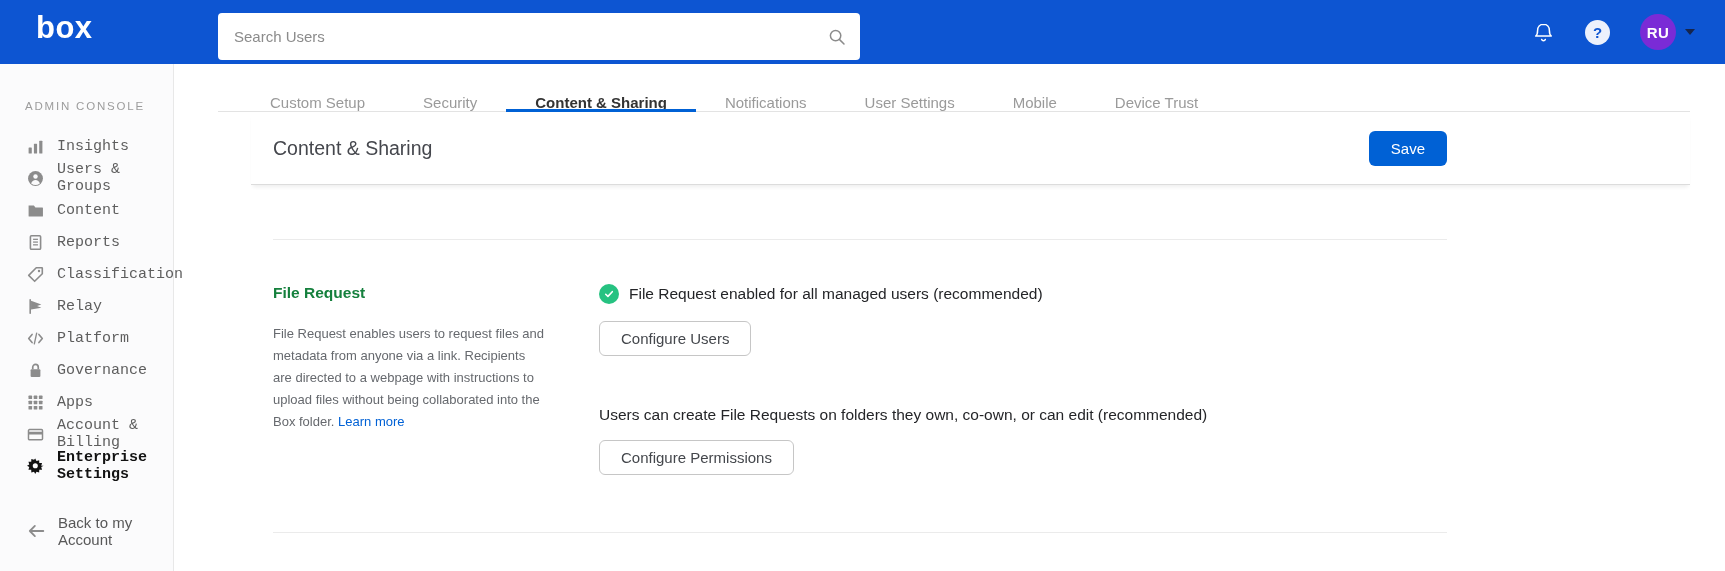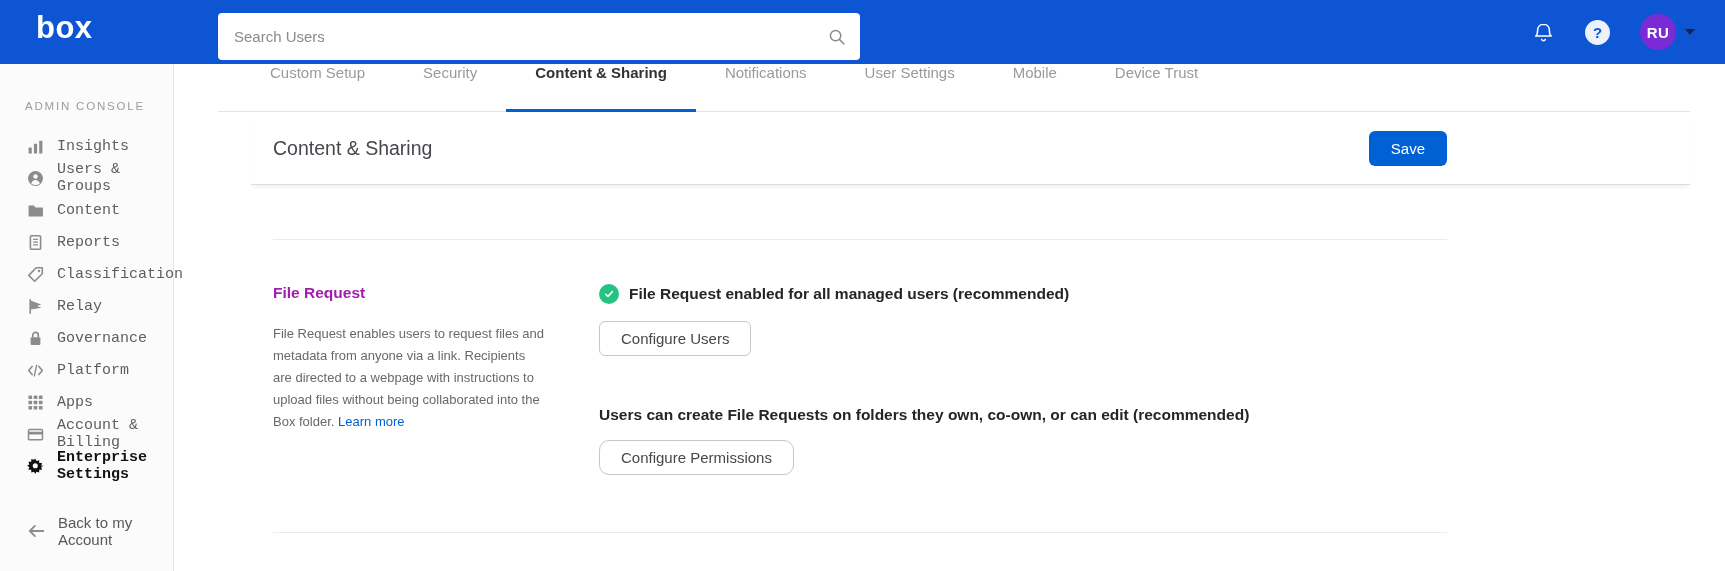--- a/index.html
+++ b/index.html
@@ -43,56 +43,56 @@
   .section-label{margin:36px 0 18px 25px;font-size:11.5px;letter-spacing:1.8px;color:#9c9c9c;}
   .side-item{display:flex;align-items:center;height:32px;padding-left:27px;gap:13px;font-size:15px;color:#5e5e5e;cursor:pointer;font-family:Liberation Mono, monospace;}
   .side-item .icn{width:17px;height:17px;color:#8c8c8c;display:flex;align-items:center;justify-content:center;flex:0 0 auto;}
   .side-item.active{color:#121212;font-weight:700;}
   .side-item.active .icn{color:#121212;}
   .back-row{position:absolute;left:0;top:450px;width:100%;display:flex;align-items:center;gap:13px;padding-left:27px;font-size:15px;color:#585858;cursor:pointer;}
   .back-row .icn{width:18px;height:18px;color:#8c8c8c;display:flex;}
   
   .main{position:absolute;left:218px;top:64px;width:1507px;height:507px;background:#fff;}
   .tabbar{height:48px;margin-right:35px;border-bottom:1px solid #e3e3e3;display:flex;align-items:stretch;padding-left:23px;}
-  .tab{position:relative;display:flex;align-items:flex-start;padding:0 29px;font-size:15px;color:#9a9a9a;cursor:pointer;white-space:nowrap;}
+  .tab{position:relative;display:flex;align-items:flex-end;padding:0 29px;font-size:15px;color:#9a9a9a;cursor:pointer;white-space:nowrap;}
   .tab.active{color:#333;font-weight:700;}
   .tab.active::after{content:"";position:absolute;left:0;right:0;bottom:-1px;height:3px;background:var(--accent);}
   .titlerow{
     height:73px;margin:0 35px 0 33px;border-bottom:1px solid #dcdcdc;
     box-shadow:0 4px 4px -2px rgba(0,0,0,.07);
     display:flex;align-items:center;justify-content:space-between;
     padding-left:22px;padding-right:243px;
   }
   .page-title{font-size:19.5px;font-weight:400;color:#45474d;margin:0;}
   .btn-save{
     background:var(--accent);color:#fff;border:none;border-radius:6px;
     font-size:15px;font-family:inherit;padding:9px 22px;cursor:pointer;
   }
   .divider{height:1px;background:#ebebeb;margin-left:55px;width:1174px;}
   .divider.d1{margin-top:54px;}
   .divider.d2{margin-top:57px;}
   .setting{display:flex;padding:44px 0 0 55px;}
   .setting-left{width:272px;margin-right:54px;}
-  .setting-title{font-size:15.5px;font-weight:700;color:#a21caf;margin:0 0 21px 0;}
+  .setting-title{font-size:15.5px;font-weight:700;color:#15803d;margin:0 0 21px 0;}
   .setting-desc{font-size:13px;line-height:22px;color:#66696e;margin:0;}
   .setting-desc a{color:var(--accent);text-decoration:none;cursor:pointer;}
   .setting-right{flex:1;}
   .status-row{display:flex;align-items:center;gap:10px;margin-bottom:17px;}
   .check-circle{
     width:20px;height:20px;border-radius:50%;background:var(--green);
     display:flex;align-items:center;justify-content:center;flex:0 0 auto;
   }
   .check-circle svg{width:12px;height:12px;}
-  .bold-label{font-size:15.5px;font-weight:700;color:#242528;text-align:right;}
+  .bold-label{font-size:15.5px;font-weight:400;color:#242528;text-align:right;}
   .btn-outline{
     background:#fff;border:1px solid #c6c6c6;border-radius:6px;color:#44474c;
     font-size:15px;font-family:inherit;padding:8px 21px;cursor:pointer;
   }
   .block2{margin-top:50px;}
-  .block2 .btn-outline{margin-top:16px;display:inline-block;border-radius:10px;}
+  .block2 .btn-outline{margin-top:16px;display:inline-block;}
 </style>
 </head>
 <body>
 
 <header class="topbar">
   <div class="logo">box</div>
 
   <div class="searchbox">
     <input type="text" placeholder="Search Users" style="">
     <svg class="search-ic" viewBox="0 0 18 18">
@@ -176,35 +176,35 @@
             <line x1="3" y1="1.6" x2="3" y2="14.4" stroke="currentColor" stroke-width="1.5" stroke-linecap="round"></line>
             <path d="M3.8 2.6l9.7 3.4-4 1.6 4 1.6-9.7 1.6z" fill="currentColor"></path>
           </svg>
         </span>
     <span class="lbl">Relay</span>
   </div>
 
   <div class="side-item">
     <span class="icn">
           <svg viewBox="0 0 16 16" width="17" height="17">
+            <path d="M4.8 4.2 1.6 8l3.2 3.8M11.2 4.2 14.4 8l-3.2 3.8" fill="none" stroke="currentColor" stroke-width="1.5" stroke-linecap="round" stroke-linejoin="round"></path>
+            <line x1="9.1" y1="3" x2="6.9" y2="13" stroke="currentColor" stroke-width="1.3" stroke-linecap="round"></line>
+          </svg>
+        </span>
+    <span class="lbl">Platform</span>
+  </div>
+
+  <div class="side-item">
+    <span class="icn">
+          <svg viewBox="0 0 16 16" width="17" height="17">
             <rect x="3.4" y="6.8" width="9.2" height="7.4" rx="1" fill="currentColor"></rect>
             <path d="M5.4 6.8V4.9a2.6 2.6 0 0 1 5.2 0v1.9" fill="none" stroke="currentColor" stroke-width="1.6"></path>
           </svg>
         </span>
     <span class="lbl">Governance</span>
-  </div>
-
-  <div class="side-item">
-    <span class="icn">
-          <svg viewBox="0 0 16 16" width="17" height="17">
-            <path d="M4.8 4.2 1.6 8l3.2 3.8M11.2 4.2 14.4 8l-3.2 3.8" fill="none" stroke="currentColor" stroke-width="1.5" stroke-linecap="round" stroke-linejoin="round"></path>
-            <line x1="9.1" y1="3" x2="6.9" y2="13" stroke="currentColor" stroke-width="1.3" stroke-linecap="round"></line>
-          </svg>
-        </span>
-    <span class="lbl">Platform</span>
   </div>
 
   <div class="side-item">
     <span class="icn">
           <svg viewBox="0 0 16 16" width="17" height="17" fill="currentColor">
             <rect x="1.4" y="1.4" width="3.4" height="3.4" rx="0.6"></rect>
             <rect x="6.3" y="1.4" width="3.4" height="3.4" rx="0.6"></rect>
             <rect x="11.2" y="1.4" width="3.4" height="3.4" rx="0.6"></rect>
             <rect x="1.4" y="6.3" width="3.4" height="3.4" rx="0.6"></rect>
             <rect x="6.3" y="6.3" width="3.4" height="3.4" rx="0.6"></rect>

